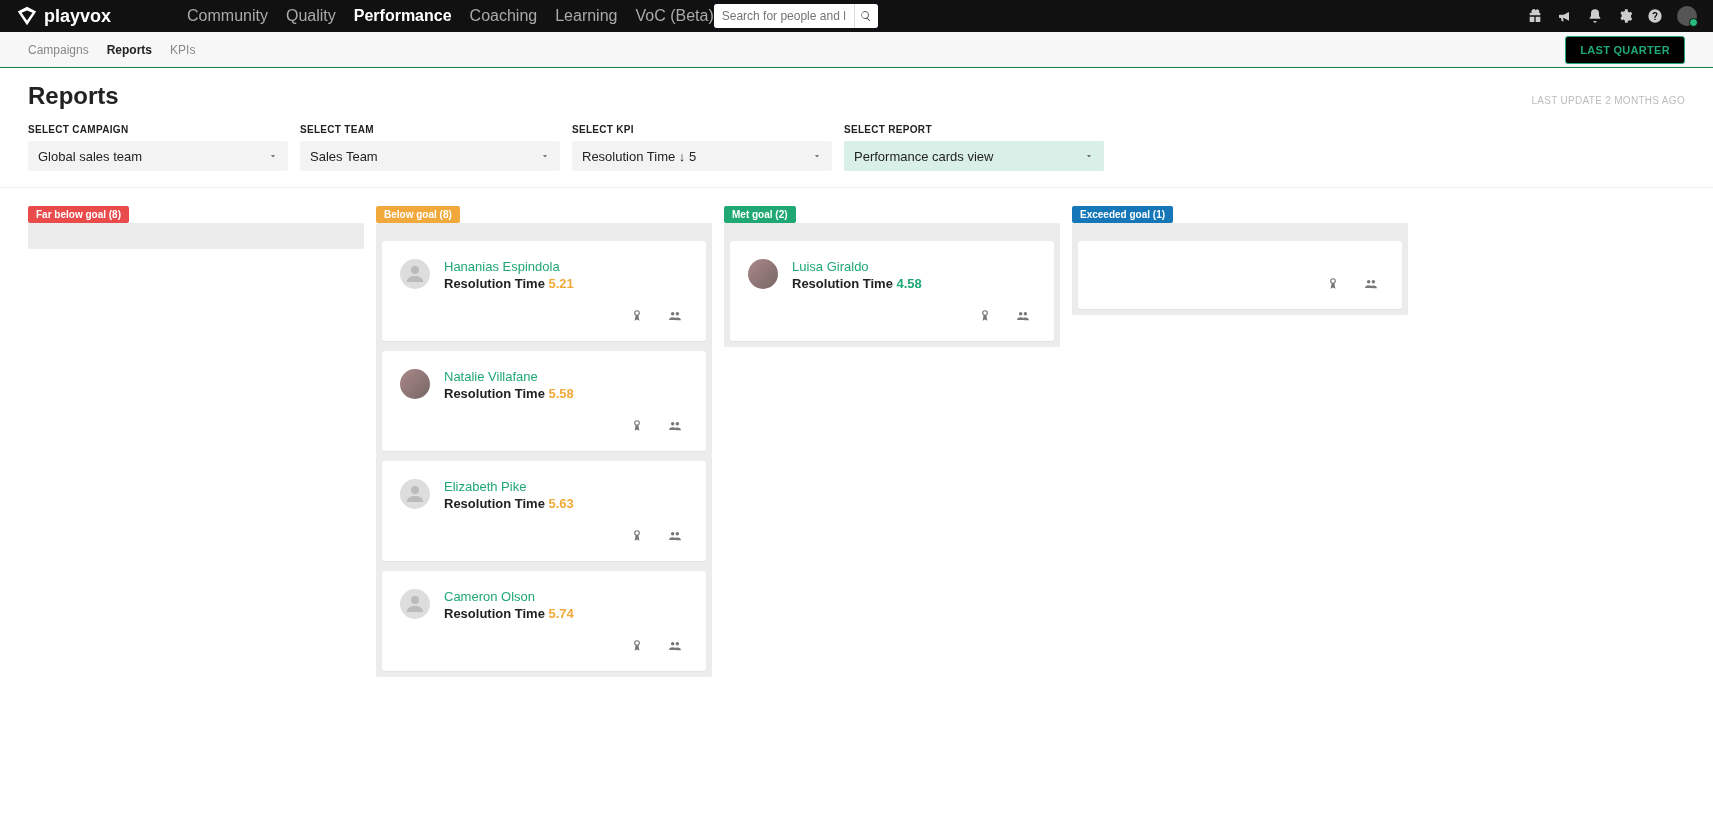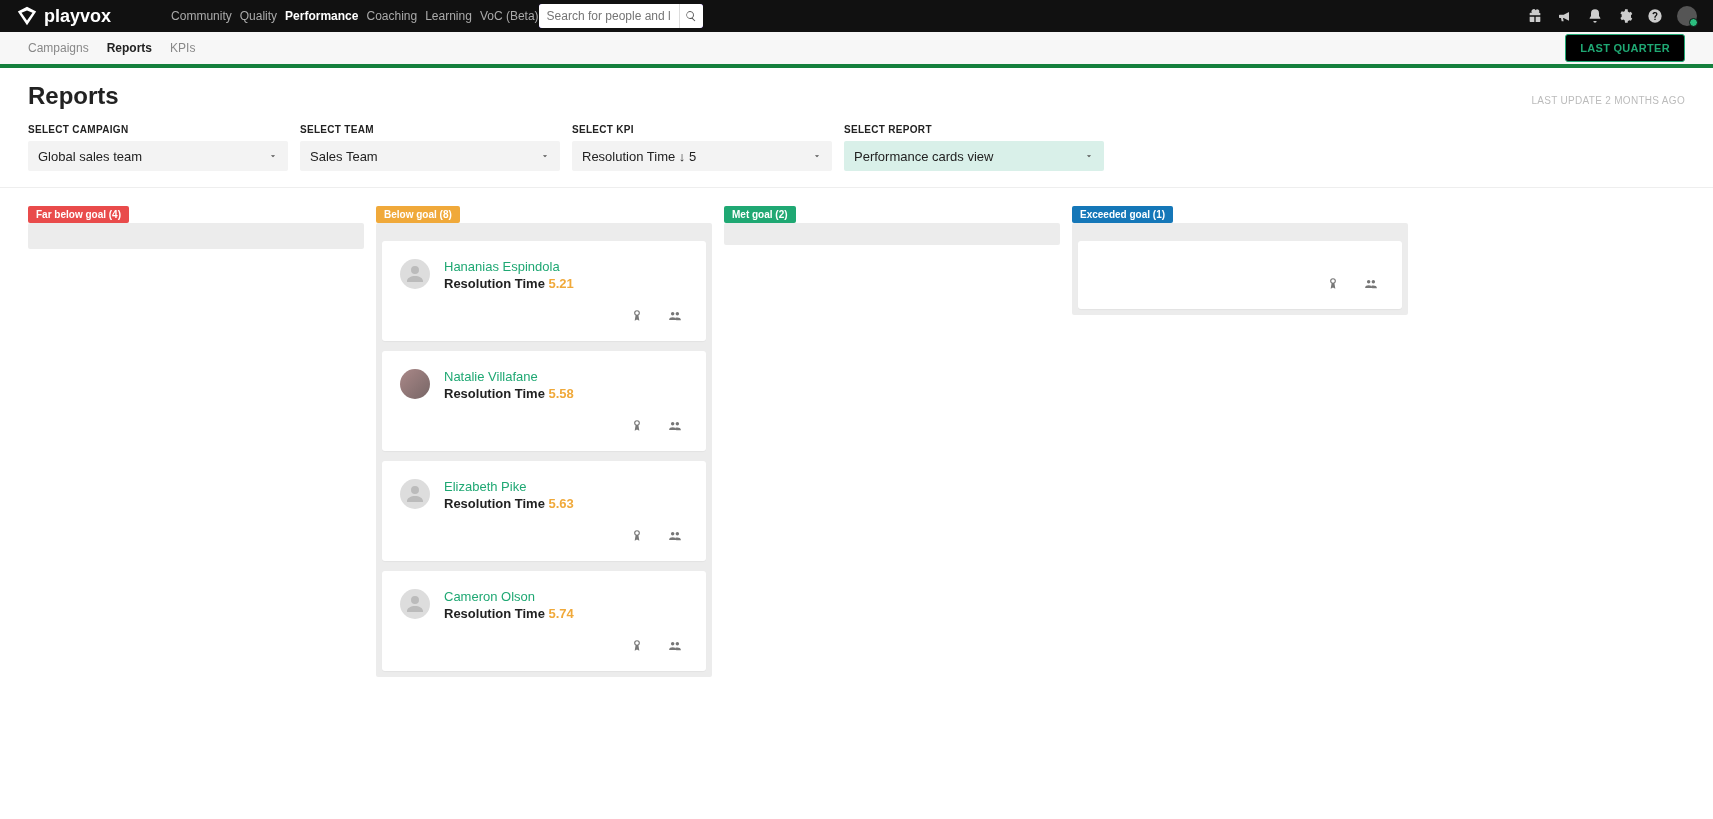--- a/index.html
+++ b/index.html
@@ -2,33 +2,33 @@
 <html><head>
 <meta charset="utf-8">
 <style>
 * { margin: 0; padding: 0; box-sizing: border-box; }
 body { font-family: -apple-system, "Helvetica Neue", Arial, sans-serif; background: #fff; color: #222; }
 
 
 .topnav { background: #111; height: 27px; display: flex; align-items: center; padding: 16px 16px; }
 .logo { display: flex; align-items: center; gap: 6px; color: #fff; font-weight: 600; font-size: 18px; margin-right: 60px; }
 .logo-mark { width: 22px; height: 22px; }
-.nav-links { display: flex; gap: 8px; align-items: center; font-size: 12px; }
+.nav-links { display: flex; gap: 18px; align-items: center; font-size: 16px; margin-left: 16px; }
 .nav-links a { color: #aaa; text-decoration: none; cursor: pointer; }
 .nav-links a.active { color: #fff; font-weight: 700; }
 .searchwrap { display: flex; align-items: center; background: #8b5cf6; border-radius: 3px; height: 24px; overflow: hidden; }
 .searchwrap input { border: none; padding: 0 8px; font-size: 12px; width: 140px; outline: none; height: 100%; }
 .searchwrap .btn { background: #fff; width: 24px; height: 100%; display: flex; align-items: center; justify-content: center; border-left: 1px solid #ddd; }
 .nav-right { margin-left: auto; display: flex; gap: 14px; align-items: center; }
 .nav-right svg { width: 16px; height: 16px; fill: #ccc; cursor: pointer; }
 .avatar-sm { width: 20px; height: 20px; border-radius: 50%; background: #555; position: relative; }
 .avatar-sm::after { content: ""; position: absolute; bottom: -1px; right: -1px; width: 7px; height: 7px; border-radius: 50%; background: #2bbd7e; border: 1px solid #111; }
 
 
-.subnav { background: #f7f7f7; border-bottom: 4px solid #15803d; height: 36px; display: flex; align-items: center; padding: 4px 28px; }
+.subnav { background: #f7f7f7; border-bottom: 1px solid #15803d; height: 36px; display: flex; align-items: center; padding: 4px 28px; }
 .subnav-links { display: flex; gap: 18px; font-size: 12px; }
 .subnav-links a { color: #888; text-decoration: none; cursor: pointer; }
 .subnav-links a.active { color: #222; font-weight: 700; }
 .period-btn { margin-left: auto; border: 1px solid #1fa873; color: #1fa873; background: #000000; font-size: 11px; font-weight: 700; padding: 7px 14px; border-radius: 3px; cursor: pointer; letter-spacing: .3px; }
 
 
 .page { padding: 14px 28px 0 28px; }
 .page-head { display: flex; align-items: baseline; }
 .page-title { font-size: 24px; font-weight: 700; }
 .page-meta { margin-left: auto; font-size: 10px; color: #bbb; letter-spacing: .3px; }
@@ -159,21 +159,21 @@
             <path fill="#555" d="M7 10l5 5 5-5z"></path>
           </svg>
       </div>
     </div>
   </div>
 </div>
 
 <hr class="hr">
 
 <div class="board" id="board">
-    <div class="col"><div class="pill" style="background: rgb(233, 75, 75);">Far below goal (4)</div><div class="col-body empty"></div></div>
+    <div class="col"><div class="pill" style="background: rgb(233, 75, 75);">Far below goal (8)</div><div class="col-body empty"></div></div>
     <div class="col"><div class="pill" style="background: rgb(240, 169, 58);">Below goal (8)</div><div class="col-body">
         <div class="card">
           <div class="card-row">
             <div class="avatar">
               <svg viewBox="0 0 24 24">
                 <path d="M12 12a4 4 0 100-8 4 4 0 000 8zm0 2c-4 0-8 2-8 5v1h16v-1c0-3-4-5-8-5z"></path>
               </svg>
             </div>
             <div>
               <div class="card-name">Hananias Espindola</div>
@@ -243,20 +243,37 @@
             <span><svg viewBox="0 0 24 24">
                 <path d="M12 2a5 5 0 00-5 5 5 5 0 002.5 4.3L8 20l4-2 4 2-1.5-8.7A5 5 0 0017 7a5 5 0 00-5-5zm0 2a3 3 0 110 6 3 3 0 010-6z"></path>
               </svg></span>
             <span><svg viewBox="0 0 24 24">
                 <path d="M8 11a3 3 0 100-6 3 3 0 000 6zm8 0a3 3 0 100-6 3 3 0 000 6zM2 19v-1c0-2.5 3-4 6-4s6 1.5 6 4v1H2zm12 0v-1c0-1.2-.5-2.2-1.3-3 1-.4 2.1-.6 3.3-.6 3 0 6 1.5 6 4v1h-8z"></path>
               </svg></span>
           </div>
         </div>
       </div></div>
     <div class="col"><div class="pill" style="background: rgb(31, 168, 115);">Met goal (2)</div><div class="col-body">
+        <div class="card">
+          <div class="card-row">
+            <div class="avatar photo"></div>
+            <div>
+              <div class="card-name">Luisa Giraldo</div>
+              <div class="card-metric">Resolution Time <span class="val" style="color:#1fa873">4.58</span></div>
+            </div>
+          </div>
+          <div class="card-actions">
+            <span><svg viewBox="0 0 24 24">
+                <path d="M12 2a5 5 0 00-5 5 5 5 0 002.5 4.3L8 20l4-2 4 2-1.5-8.7A5 5 0 0017 7a5 5 0 00-5-5zm0 2a3 3 0 110 6 3 3 0 010-6z"></path>
+              </svg></span>
+            <span><svg viewBox="0 0 24 24">
+                <path d="M8 11a3 3 0 100-6 3 3 0 000 6zm8 0a3 3 0 100-6 3 3 0 000 6zM2 19v-1c0-2.5 3-4 6-4s6 1.5 6 4v1H2zm12 0v-1c0-1.2-.5-2.2-1.3-3 1-.4 2.1-.6 3.3-.6 3 0 6 1.5 6 4v1h-8z"></path>
+              </svg></span>
+          </div>
+        </div>
       </div></div>
     <div class="col"><div class="pill" style="background: rgb(21, 119, 184);">Exceeded goal (1)</div><div class="col-body">
         <div class="card">
           <div class="card-actions">
             <span><svg viewBox="0 0 24 24">
                 <path d="M12 2a5 5 0 00-5 5 5 5 0 002.5 4.3L8 20l4-2 4 2-1.5-8.7A5 5 0 0017 7a5 5 0 00-5-5zm0 2a3 3 0 110 6 3 3 0 010-6z"></path>
               </svg></span>
             <span><svg viewBox="0 0 24 24">
                 <path d="M8 11a3 3 0 100-6 3 3 0 000 6zm8 0a3 3 0 100-6 3 3 0 000 6zM2 19v-1c0-2.5 3-4 6-4s6 1.5 6 4v1H2zm12 0v-1c0-1.2-.5-2.2-1.3-3 1-.4 2.1-.6 3.3-.6 3 0 6 1.5 6 4v1h-8z"></path>
               </svg></span>

